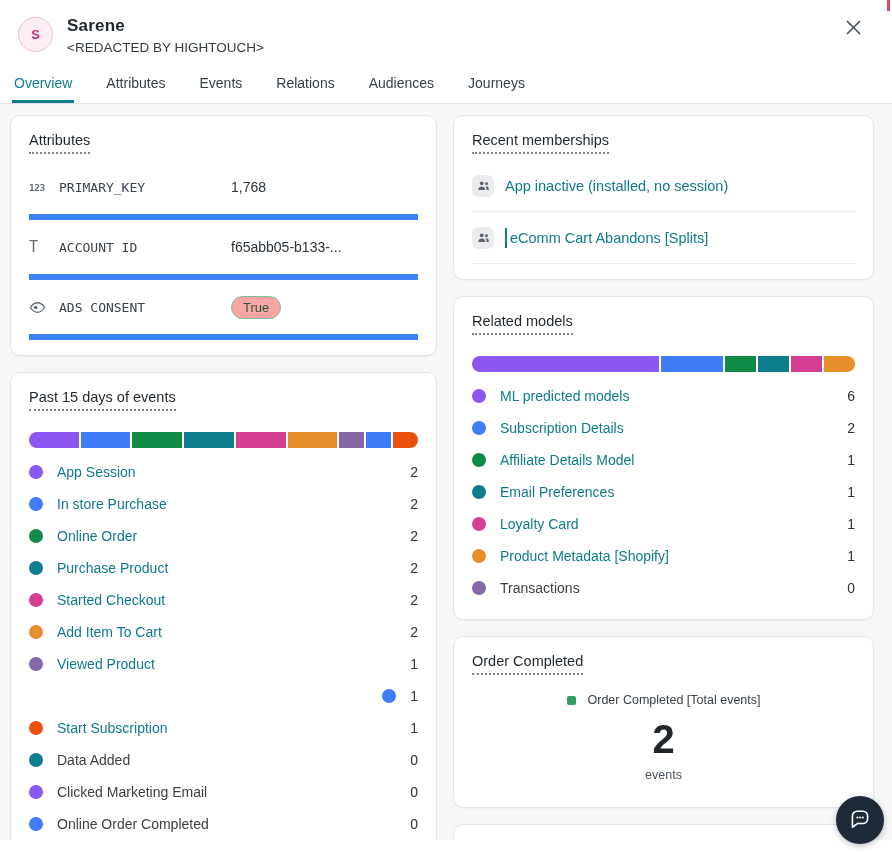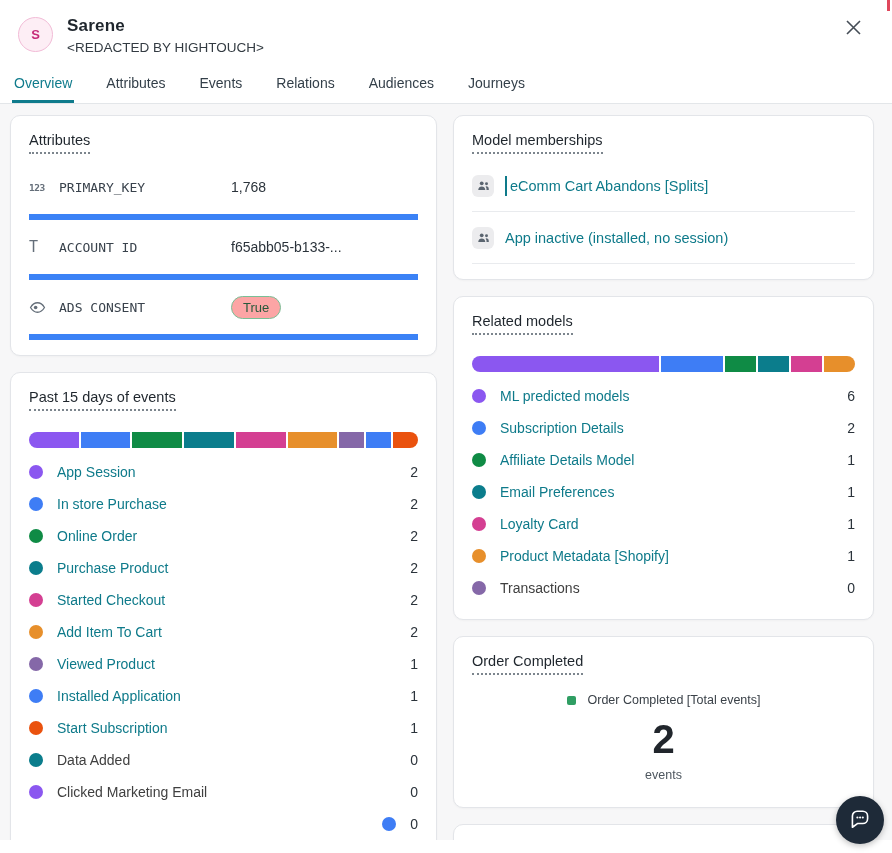--- a/index.html
+++ b/index.html
@@ -205,21 +205,20 @@
             </div>
 
             <div class="evt-row">
               <span class="dot" style="background: rgb(133, 104, 168);"></span>
               <a class="evt-label">Viewed Product</a>
               <span class="evt-count">1</span>
             </div>
 
             <div class="evt-row">
               <span class="dot" style="background: rgb(62, 125, 245);"></span>
-              <a class="evt-label">Installed Application</a>
               <span class="evt-count">1</span>
             </div>
 
             <div class="evt-row">
               <span class="dot" style="background: rgb(234, 82, 14);"></span>
               <a class="evt-label">Start Subscription</a>
               <span class="evt-count">1</span>
             </div>
 
             <div class="evt-row">
@@ -229,53 +228,54 @@
             </div>
 
             <div class="evt-row">
               <span class="dot" style="background: rgb(139, 87, 240);"></span>
               <a class="evt-label muted">Clicked Marketing Email</a>
               <span class="evt-count">0</span>
             </div>
 
             <div class="evt-row">
               <span class="dot" style="background: rgb(62, 125, 245);"></span>
+              <a class="evt-label muted">Online Order Completed</a>
               <span class="evt-count">0</span>
             </div>
           </div>
       </section>
     </div>
 
     <div class="col">
 
       <section class="card">
-        <span class="card-title">Model memberships</span>
+        <span class="card-title">Recent memberships</span>
+        <div class="mem-row">
+          <span class="mem-chip">
+            <svg width="13" height="13" viewBox="0 0 16 16" fill="#5b6570">
+              <circle cx="5.8" cy="5.3" r="2.3"></circle>
+              <path d="M1.6 12.9 a4.3 4.3 0 0 1 8.5 0 v.6 H1.6 Z"></path>
+              <circle cx="11.7" cy="5.8" r="1.8"></circle>
+              <path d="M10.6 9.1 a3.5 3.5 0 0 1 3.9 3.4 v1 h-2.8 a5.6 5.6 0 0 0 -1.1 -4.4 Z"></path>
+            </svg>
+          </span>
+          <a class="mem-link">App inactive (installed, no session)</a>
+        </div>
         <div class="mem-row">
           <span class="mem-chip">
             <svg width="13" height="13" viewBox="0 0 16 16" fill="#5b6570">
               <circle cx="5.8" cy="5.3" r="2.3"></circle>
               <path d="M1.6 12.9 a4.3 4.3 0 0 1 8.5 0 v.6 H1.6 Z"></path>
               <circle cx="11.7" cy="5.8" r="1.8"></circle>
               <path d="M10.6 9.1 a3.5 3.5 0 0 1 3.9 3.4 v1 h-2.8 a5.6 5.6 0 0 0 -1.1 -4.4 Z"></path>
             </svg>
           </span>
           <span class="caret"></span>
           <a class="mem-link">eComm Cart Abandons [Splits]</a>
         </div>
-        <div class="mem-row">
-          <span class="mem-chip">
-            <svg width="13" height="13" viewBox="0 0 16 16" fill="#5b6570">
-              <circle cx="5.8" cy="5.3" r="2.3"></circle>
-              <path d="M1.6 12.9 a4.3 4.3 0 0 1 8.5 0 v.6 H1.6 Z"></path>
-              <circle cx="11.7" cy="5.8" r="1.8"></circle>
-              <path d="M10.6 9.1 a3.5 3.5 0 0 1 3.9 3.4 v1 h-2.8 a5.6 5.6 0 0 0 -1.1 -4.4 Z"></path>
-            </svg>
-          </span>
-          <a class="mem-link">App inactive (installed, no session)</a>
-        </div>
       </section>
 
       <section class="card">
         <span class="card-title">Related models</span>
         <div class="dist-bar">
             <div class="seg" style="width: 50%; background: rgb(139, 87, 240);"></div>
             <div class="seg" style="width: 16.6667%; background: rgb(62, 125, 245);"></div>
             <div class="seg" style="width: 8.33333%; background: rgb(15, 139, 69);"></div>
             <div class="seg" style="width: 8.33333%; background: rgb(11, 125, 140);"></div>
             <div class="seg" style="width: 8.33333%; background: rgb(212, 63, 146);"></div>

